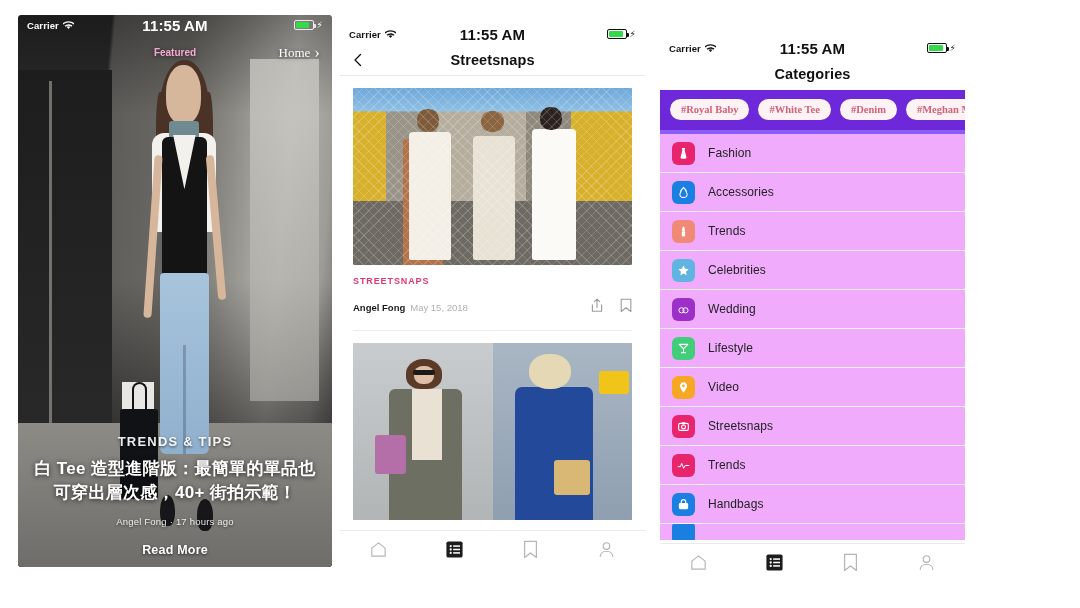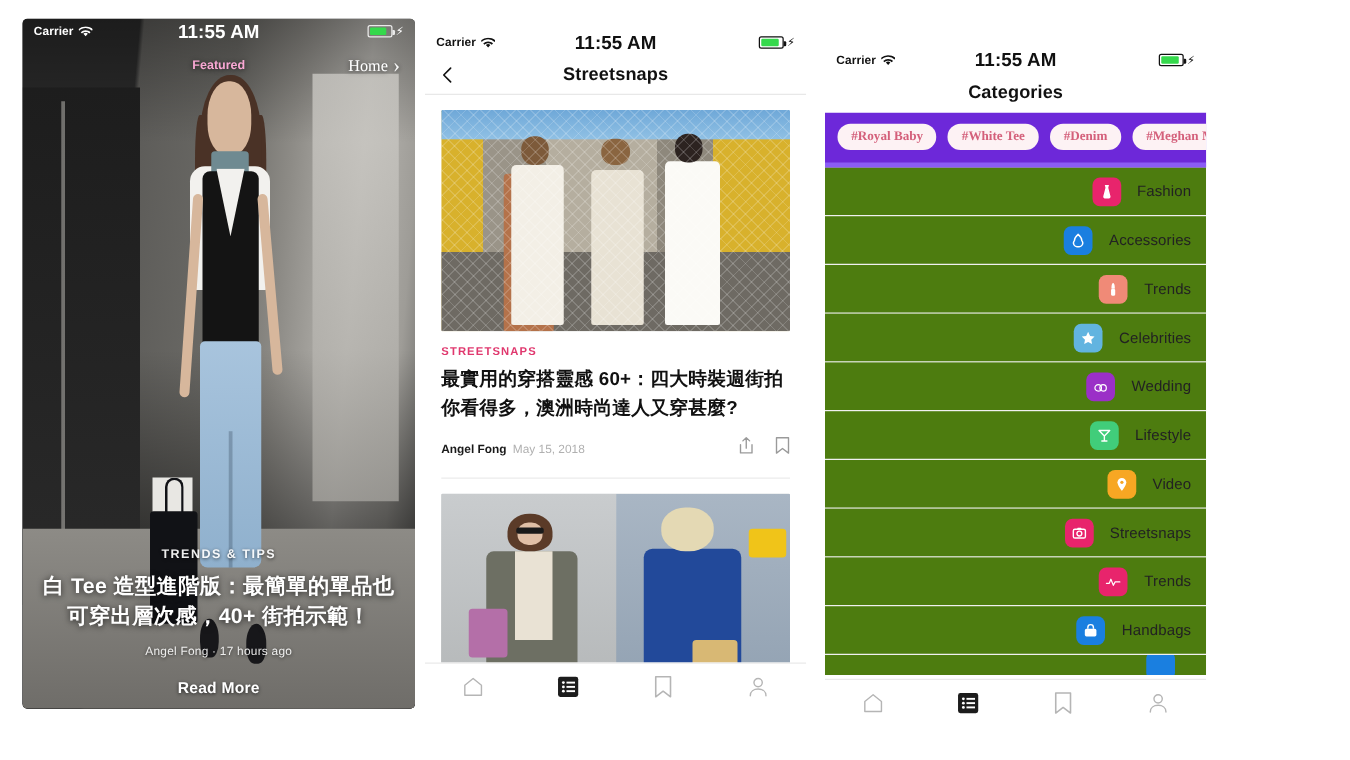--- a/index.html
+++ b/index.html
@@ -111,21 +111,21 @@
     text-shadow:0 1px 4px rgba(0,0,0,.6);
     font-family:Liberation Serif, serif;
   }
   #panel1 .chev { font-size:17px; font-weight:300; opacity:.95; line-height:1; }
 
   #panel1 .bottomtxt {
     position:absolute; z-index:6; left:0; right:0; bottom:10px;
     text-align:center; color:#fff; padding: 0 14px;
   }
   #panel1 .kicker {
-    font-size:10px; letter-spacing:1.2px; font-weight:700; opacity:.92;
+    font-size:13px; letter-spacing:1.2px; font-weight:700; opacity:.92;
     margin-bottom:8px; text-shadow:0 1px 3px rgba(0,0,0,.7);
   }
   #panel1 .headline {
     font-size:17px; line-height:1.45; font-weight:700; letter-spacing:.3px;
     text-shadow:0 1px 5px rgba(0,0,0,.75);
   }
   #panel1 .byline {
     margin-top:10px; font-size:9.5px; opacity:.88; letter-spacing:.2px;
     text-shadow:0 1px 3px rgba(0,0,0,.7);
   }
@@ -231,21 +231,21 @@
     display:flex; gap:9px; padding: 9px 10px 10px 10px; overflow:hidden;
     border-bottom:4px solid #8b5cf6; background:#6d28d9;font-family:Liberation Serif, serif;
   }
   .tag {
     flex:0 0 auto; background:#fdf2f4; color:#d4607b; border-radius:13px;
     font-size:10.5px; font-weight:600; padding:5px 11px; white-space:nowrap;
   }
   .catlist { overflow:hidden; }
   .catrow {
     display:flex; align-items:center; gap:13px; padding: 0 12px;
-    height:39px; border-bottom:1px solid #f0f0f0; background:#4d7c0f;justify-content:flex-end;
+    height:39px; border-bottom:1px solid #f0f0f0; background:#f0abfc;
   }
   .catico {
     width:23px; height:23px; border-radius:6px; flex:0 0 auto;
     display:flex; align-items:center; justify-content:center; color:#fff;
   }
   .catlabel { font-size:12px; color:#222; letter-spacing:.1px; }
   .catrow.partial { height:16px; overflow:hidden; border-bottom:none; }
 </style>
 </head>
 <body>
@@ -353,21 +353,20 @@
         <div class="article-img img-a">
           <div class="w1"></div>
             <div class="w2"></div>
             <div class="w3"></div>
           <div class="h1"></div>
             <div class="h2"></div>
             <div class="h3"></div>
           <div class="fence"></div>
         </div>
         <div class="kicker-pink">STREETSNAPS</div>
-        <div class="art-title">最實用的穿搭靈感 60+：四大時裝週街拍你看得多，澳洲時尚達人又穿甚麼?</div>
         <div class="art-meta">
           <span class="art-author">Angel Fong</span>
           <span class="art-date">May 15, 2018</span>
           <span class="art-actions">
             <span>
               <svg width="14" height="15" viewBox="0 0 14 15">
                   <path d="M7 1.2v8.3M4.3 3.7 7 1.1l2.7 2.6" fill="none" stroke="#9a9a9a" stroke-width="1.1" stroke-linecap="round" stroke-linejoin="round"></path>
                   <path d="M2.4 6.8v6.5h9.2V6.8" fill="none" stroke="#9a9a9a" stroke-width="1.1" stroke-linecap="round" stroke-linejoin="round"></path>
                 </svg>
             </span>

